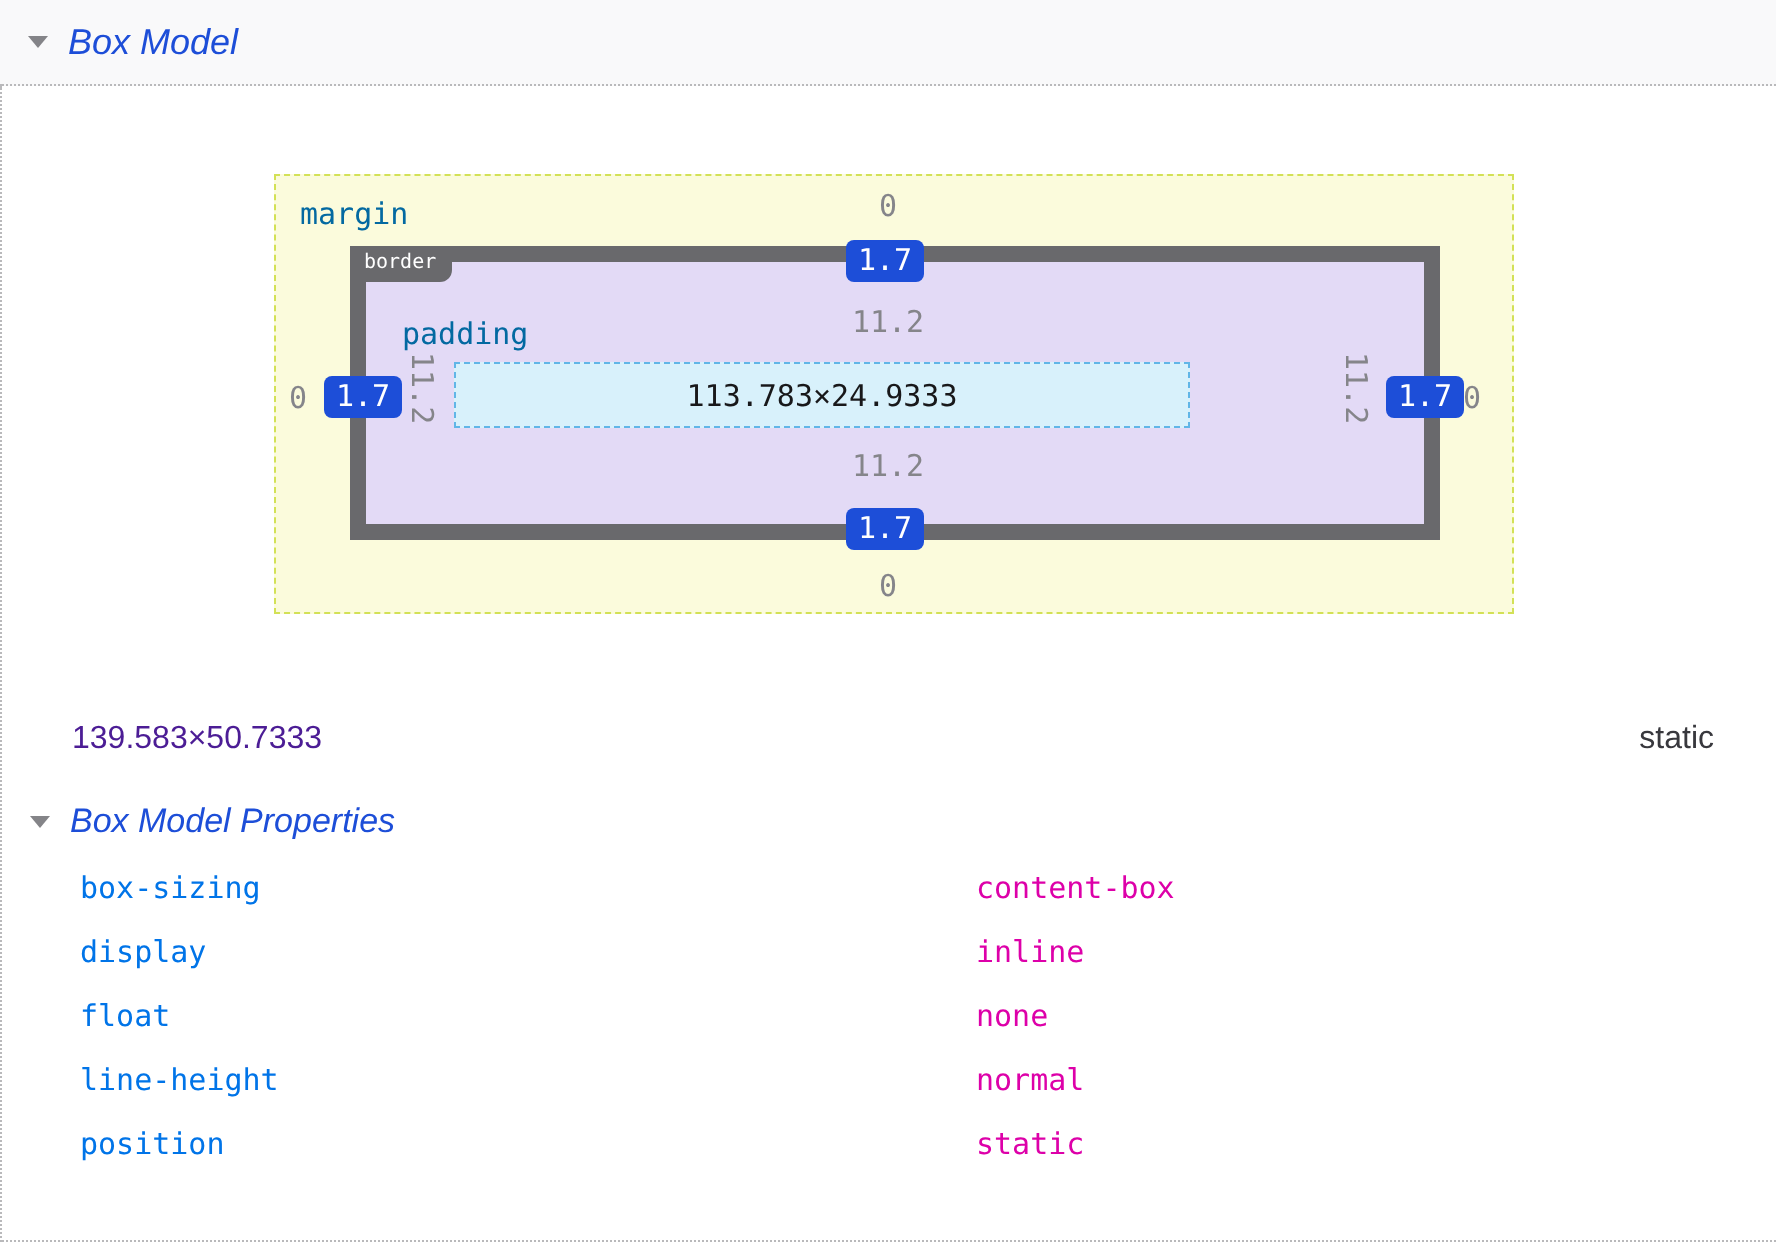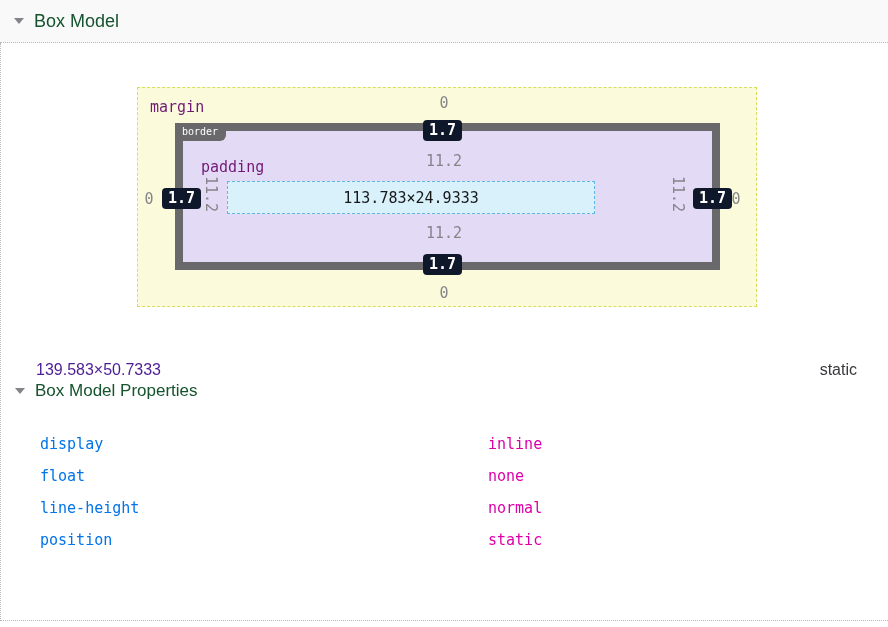--- a/index.html
+++ b/index.html
@@ -3,54 +3,54 @@
 <meta charset="utf-8">
 <style>
   * { margin:0; padding:0; box-sizing:border-box; }
   html,body { width:888px; height:627px; background:#fff; overflow:hidden;
               font-family:"Liberation Sans", sans-serif; }
   .app { position:relative; width:888px; height:627px; background:#fff; }
 
   
   .section-header { position:absolute; left:0; right:0; display:flex; align-items:center; }
   .header-bar { top:0; height:43px; background:#f9f9fa; border-bottom:1px dotted #b9b9bb; padding-left:13px; }
-  .header-title { font-size:18px; color:#14532d; margin-left:9px; }
+  .header-title { font-size:18px; color:#1d4ed8; margin-left:9px;font-style:italic; }
   .twisty { width:12px; height:8px; display:inline-block; flex:0 0 auto; }
   .twisty svg { display:block; }
 
-  .subheader { top:378px; height:26px; background:transparent; padding-left:14px; }
+  .subheader { top:398px; height:26px; background:transparent; padding-left:14px; }
   .subheader .header-title { font-size:17px; }
 
   
   .panel-frame { position:absolute; left:0; top:43px; width:888px; height:578px;
                  border-left:1px dotted #b9b9bb; border-bottom:1px dotted #b9b9bb; }
 
   
   .mono { font-family:"DejaVu Sans Mono","Liberation Mono",monospace; }
 
   .margin-box { position:absolute; left:137px; top:87px; width:620px; height:220px;
                 background:#fbfbdc; border:1px dashed #d3e156; }
   .border-box { position:absolute; left:175px; top:123px; width:545px; height:147px;
                 border:8px solid #69696c; background:#e3daf6; }
   .content-box { position:absolute; left:227px; top:181px; width:368px; height:33px;
                  background:#d8f1fb; border:1px dashed #61b6e7;
                  display:flex; align-items:center; justify-content:center;
                  font-size:15px; color:#18181a; }
 
-  .region-label { position:absolute; font-size:15px; color:#701a75; }
+  .region-label { position:absolute; font-size:15px; color:#0369a1; }
   .label-margin  { left:150px; top:98px; }
   .label-padding { left:201px; top:158px; }
   .label-border  { left:175px; top:124px; background:#69696c; color:#fff;
                    font-size:10px; padding:2px 8px 4px 7px;
                    border-radius:0 0 6px 0; }
 
   .edge-val { position:absolute; font-size:15px; color:#85858a; text-align:center; }
   .edge-val.h { width:100px; left:394px; }
-  .edge-badge { position:absolute; background:#0f172a; color:#fff; font-size:15px;
-                font-weight:bold; border-radius:4px; padding:1px 6px 2px 6px;
+  .edge-badge { position:absolute; background:#1d4ed8; color:#fff; font-size:15px;
+                font-weight:normal; border-radius:4px; padding:1px 6px 2px 6px;
                 text-align:right; }
   .vert { writing-mode:vertical-rl; }
 
   
   .summary-dims { position:absolute; left:36px; top:361px; font-size:16px; color:#4c1d95; }
   .summary-pos  { position:absolute; right:31px; top:361px; font-size:16px; color:#38383d; }
 
   
   .props { position:absolute; left:0; right:0; top:429px; }
   .prop-row { position:relative; height:32px; }
@@ -106,20 +106,24 @@
     <span class="twisty">
       <svg width="12" height="8" viewBox="0 0 12 8">
           <path d="M1 1 L11 1 L6 7 Z" fill="#848488"></path>
         </svg>
     </span>
     <span class="header-title">Box Model Properties</span>
   </div>
 
   <div class="props">
     <div class="prop-row">
+      <span class="prop-name mono">box-sizing</span>
+      <span class="prop-value mono">content-box</span>
+    </div>
+    <div class="prop-row">
       <span class="prop-name mono">display</span>
       <span class="prop-value mono">inline</span>
     </div>
     <div class="prop-row">
       <span class="prop-name mono">float</span>
       <span class="prop-value mono">none</span>
     </div>
     <div class="prop-row">
       <span class="prop-name mono">line-height</span>
       <span class="prop-value mono">normal</span>

